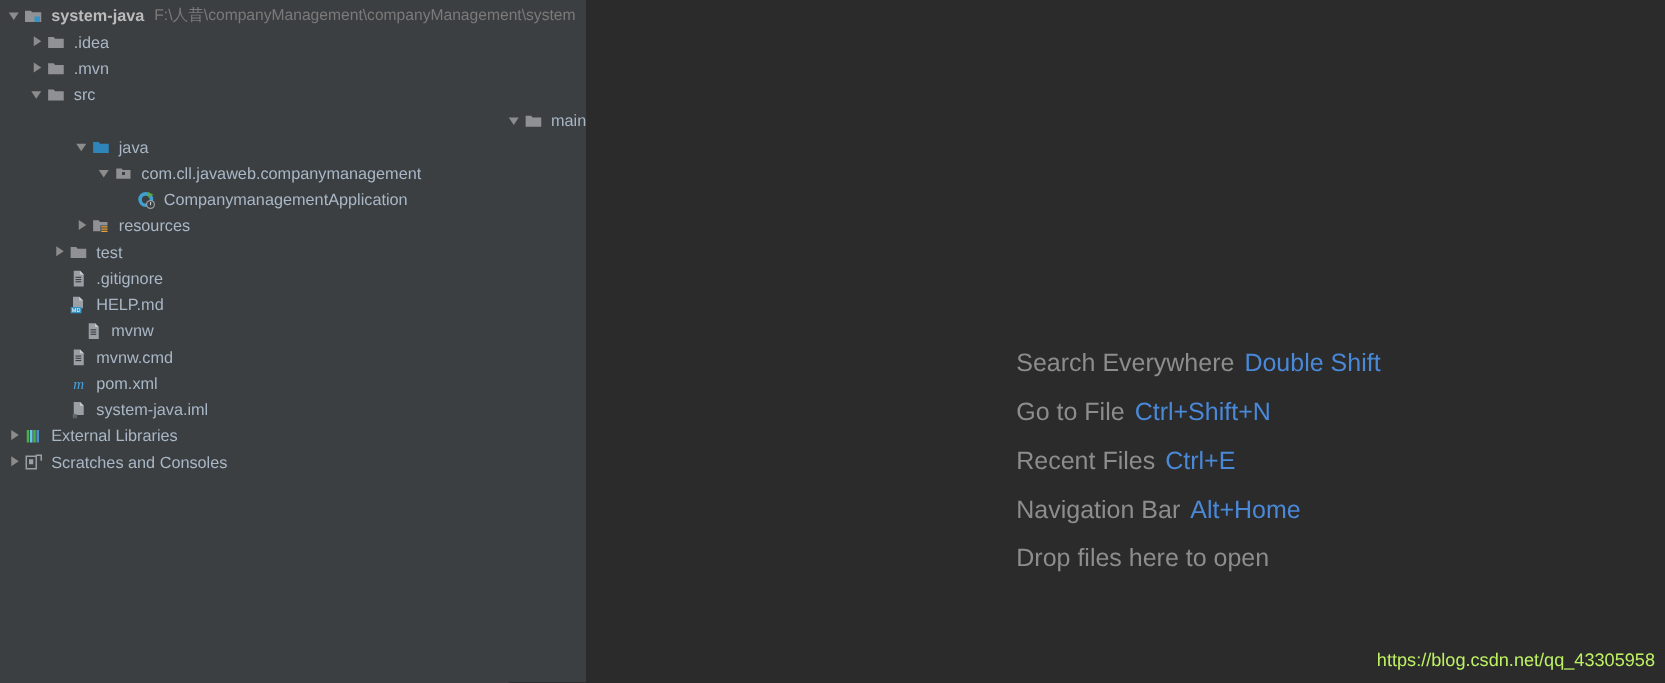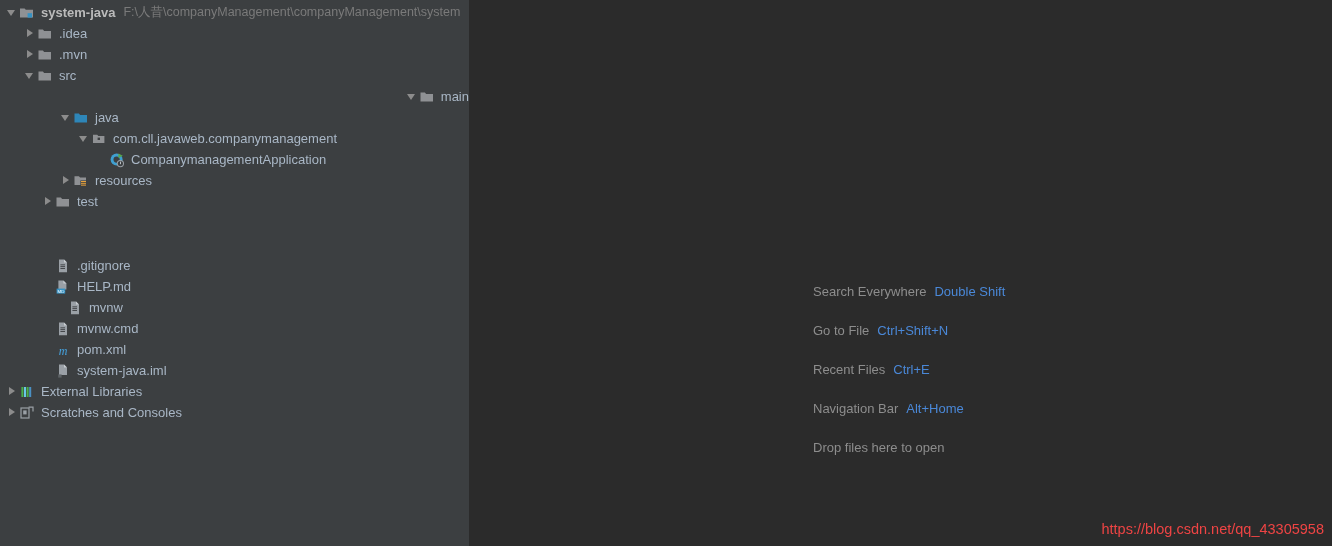--- a/index.html
+++ b/index.html
@@ -84,34 +84,34 @@
     overflow: hidden;
   }
   #hints {
     position: absolute;
     left: 344px;
     top: 272px;
   }
   .hint {
     height: 39px;
     line-height: 39px;
-    font-size: 13px;
+    font-size: 20px;
     color: #8d8d8d;
     white-space: nowrap;
   }
   .hint .k {
     color: #4a88d8;
     margin-left: 8px;
   }
   #watermark {
     position: absolute;
     right: 8px;
     bottom: 9px;
     font-size: 14.5px;
-    color: #ef4444;
+    color: #bef264;
     white-space: nowrap;
   }
 </style>
 </head>
 <body>
 
 <div id="app">
 
   <div id="sidebar">
     <div class="tree" id="tree">
@@ -210,21 +210,21 @@
         </div>
         <div class="row" style="padding-left: 42px;">
           <span class="arrow closed"></span>
           <span class="ico">
             <svg width="17" height="16" viewBox="0 0 17 16">
               <path d="M1.5 3.6h4.4l1.2 1.3H14v7.5H1.5z" fill="#8f9194"></path>
             </svg>
           </span>
           <span class="lbl">test</span>
         </div>
-        <div class="row" style="padding-left: 42px; margin-top: 43px;">
+        <div class="row" style="padding-left: 42px;">
           <span class="arrow none"></span>
           <span class="ico">
             <svg width="17" height="16" viewBox="0 0 17 16">
               <path d="M4 1.6h5l3 3v9.6H4z" fill="#9aa0a6"></path>
               <path d="M9 1.6l3 3H9z" fill="#c8ccd0"></path>
               <rect x="5.4" y="6.4" width="4.6" height="0.9" fill="#3c3f41"></rect>
               <rect x="5.4" y="8.2" width="4.6" height="0.9" fill="#3c3f41"></rect>
               <rect x="5.4" y="10" width="4.6" height="0.9" fill="#3c3f41"></rect>
             </svg>
           </span>

